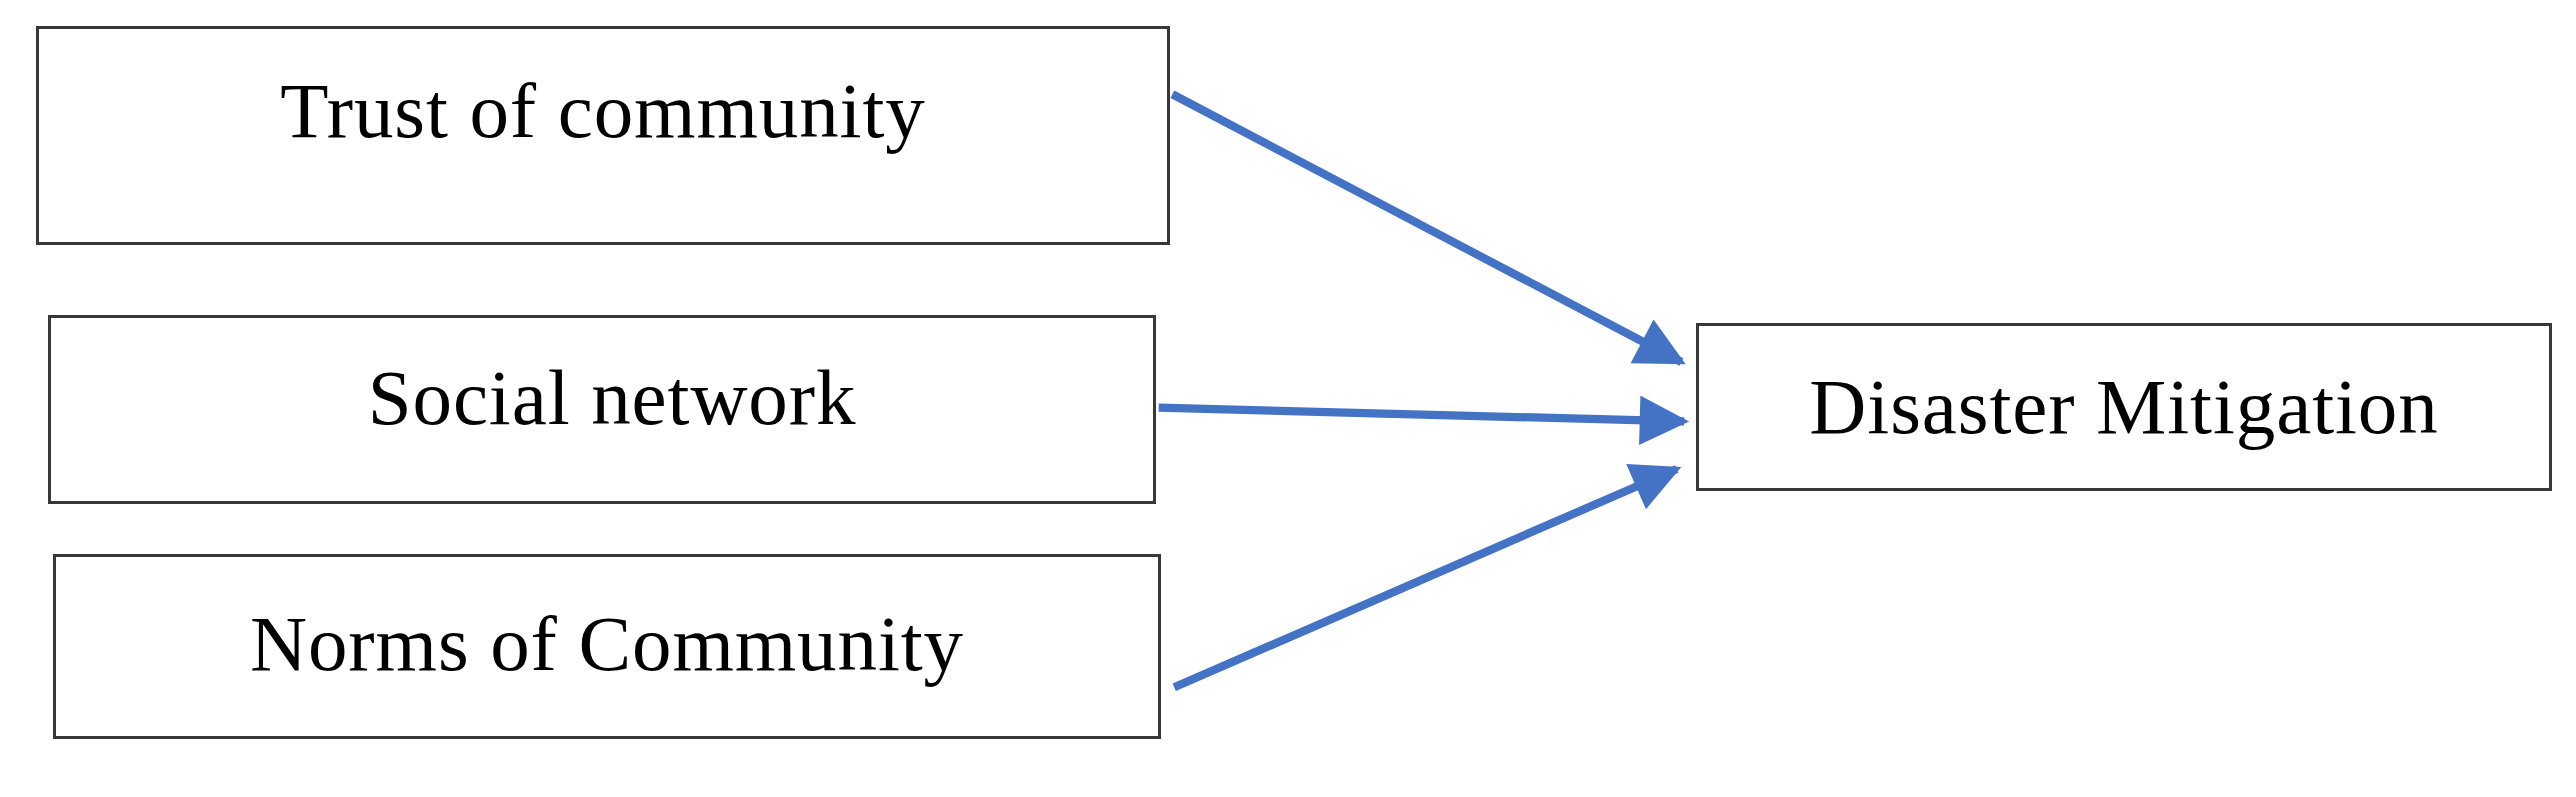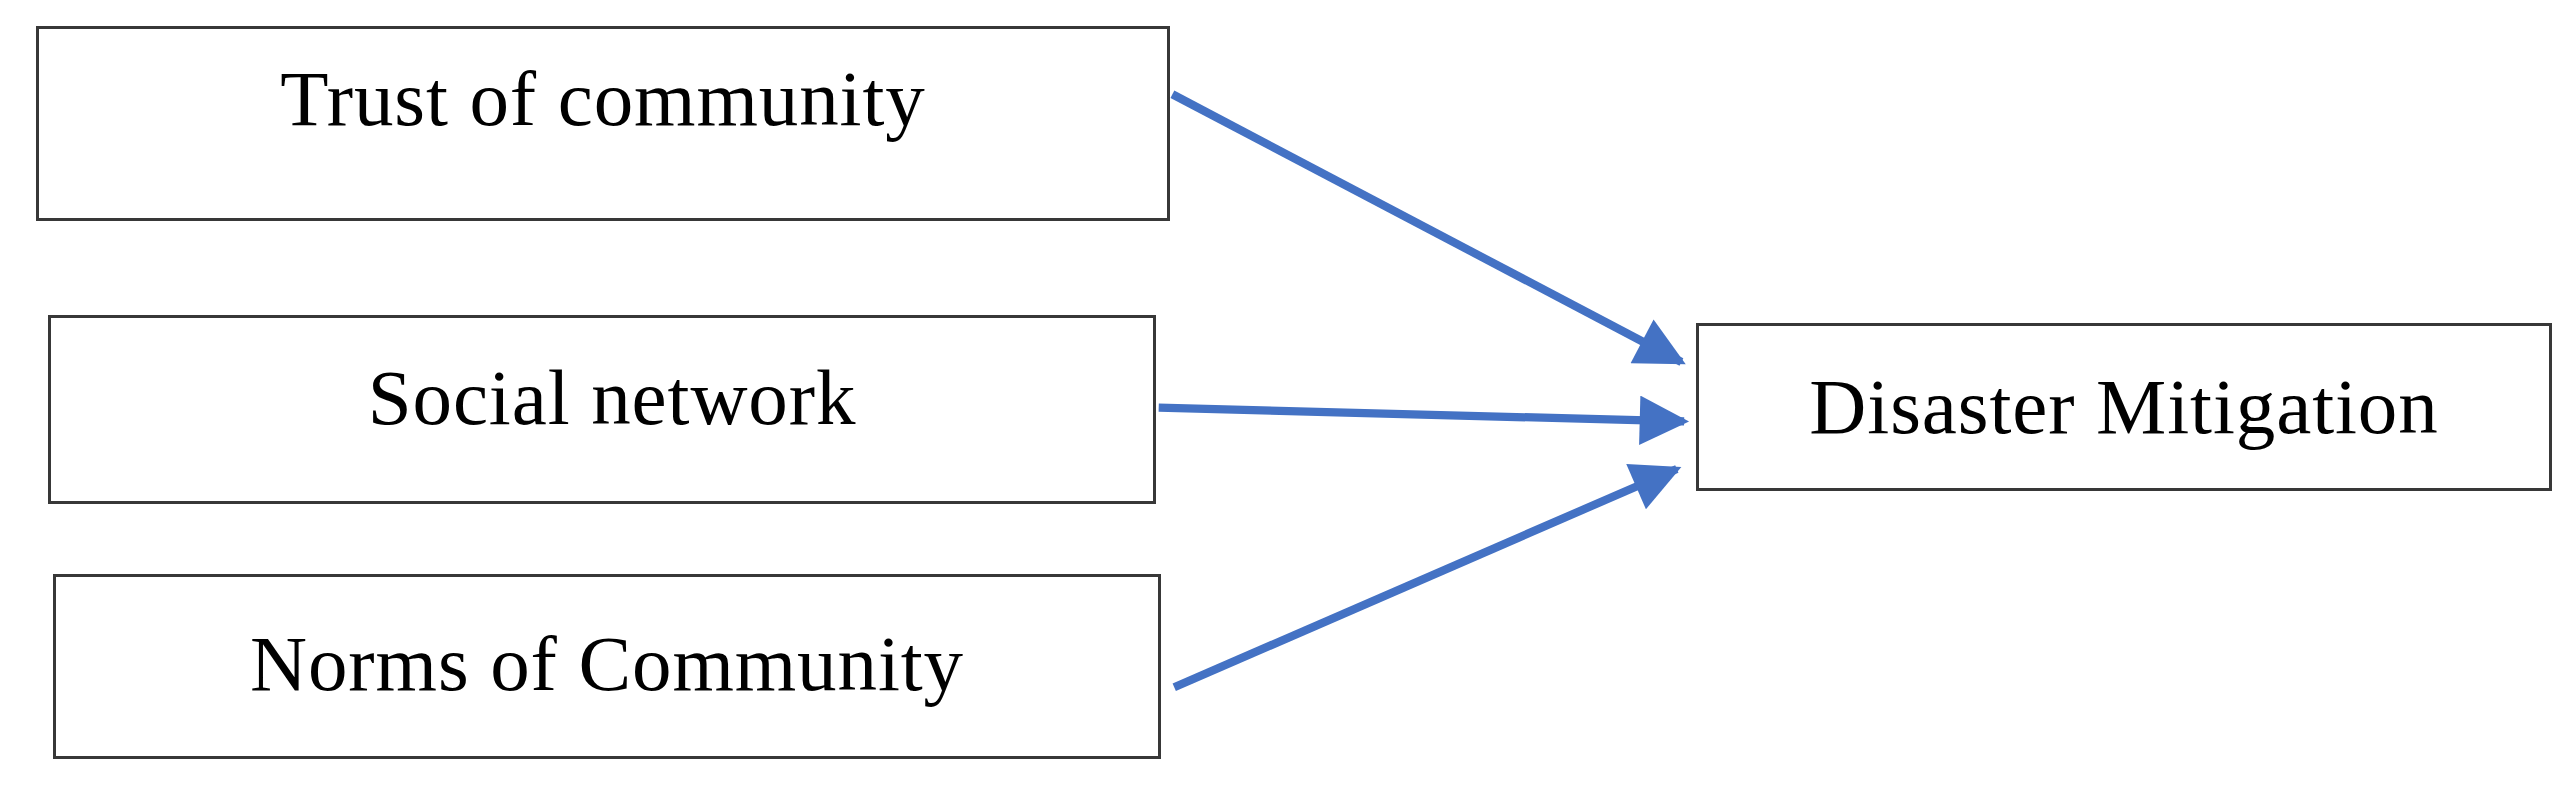--- a/index.html
+++ b/index.html
@@ -60,29 +60,29 @@
         <path id="arrowhead-path" d="M 0 0 L 10 5 L 0 10 z" fill="#4472C4"></path>
       </marker>
     </defs>
     <g id="edges-group">
         <line x1="1283" y1="103" x2="1840" y2="396" stroke="#4472C4" stroke-width="9" marker-end="url(#arrowhead)"></line>
         <line x1="1268" y1="446" x2="1843" y2="461" stroke="#4472C4" stroke-width="9" marker-end="url(#arrowhead)"></line>
         <line x1="1285" y1="752" x2="1835" y2="513" stroke="#4472C4" stroke-width="9" marker-end="url(#arrowhead)"></line>
       </g>
   </svg>
 
-  <div class="node" data-node="trust" style="left: 36px; top: 25.6px; width: 1134px; height: 195px; border-color: rgb(56, 56, 56);">
+  <div class="node" data-node="trust" style="left: 36px; top: 25.6px; width: 1134px; height: 219px; border-color: rgb(56, 56, 56);">
     <span class="node-label">Trust of community</span>
   </div>
 
   <div class="node" data-node="social" style="left: 48px; top: 315px; width: 1108px; height: 189px; border-color: rgb(56, 56, 56); padding-left: 20px;">
     <span class="node-label">Social network</span>
   </div>
 
-  <div class="node" data-node="norms" style="left: 53px; top: 574px; width: 1108px; height: 185px; border-color: rgb(56, 56, 56);">
+  <div class="node" data-node="norms" style="left: 53px; top: 554px; width: 1108px; height: 185px; border-color: rgb(56, 56, 56);">
     <span class="node-label">Norms of Community</span>
   </div>
 
   <div class="node" data-node="mitigation" style="left: 1696px; top: 323px; width: 856px; height: 168px; border-color: rgb(56, 56, 56);">
     <span class="node-label">Disaster Mitigation</span>
   </div>
 
 </div>
 
 

